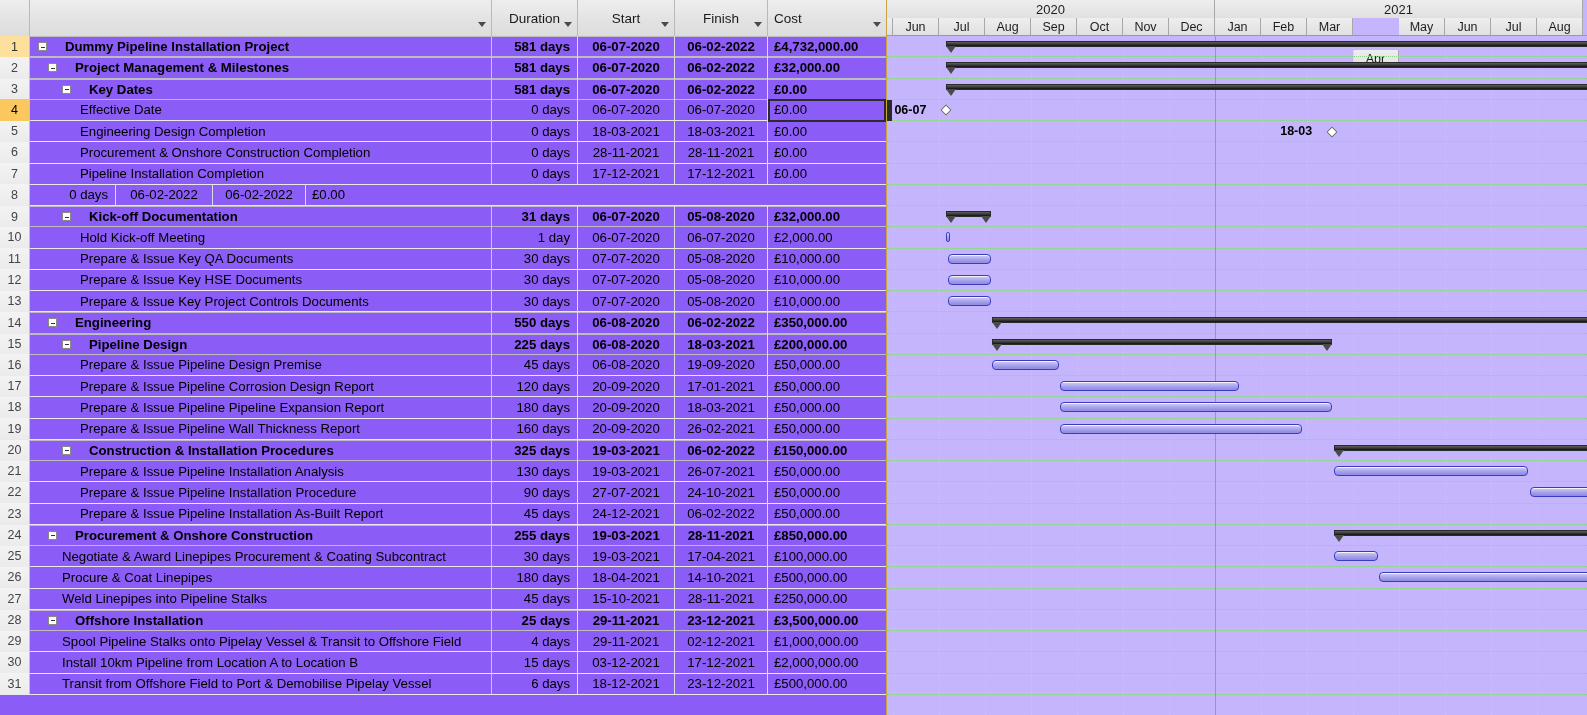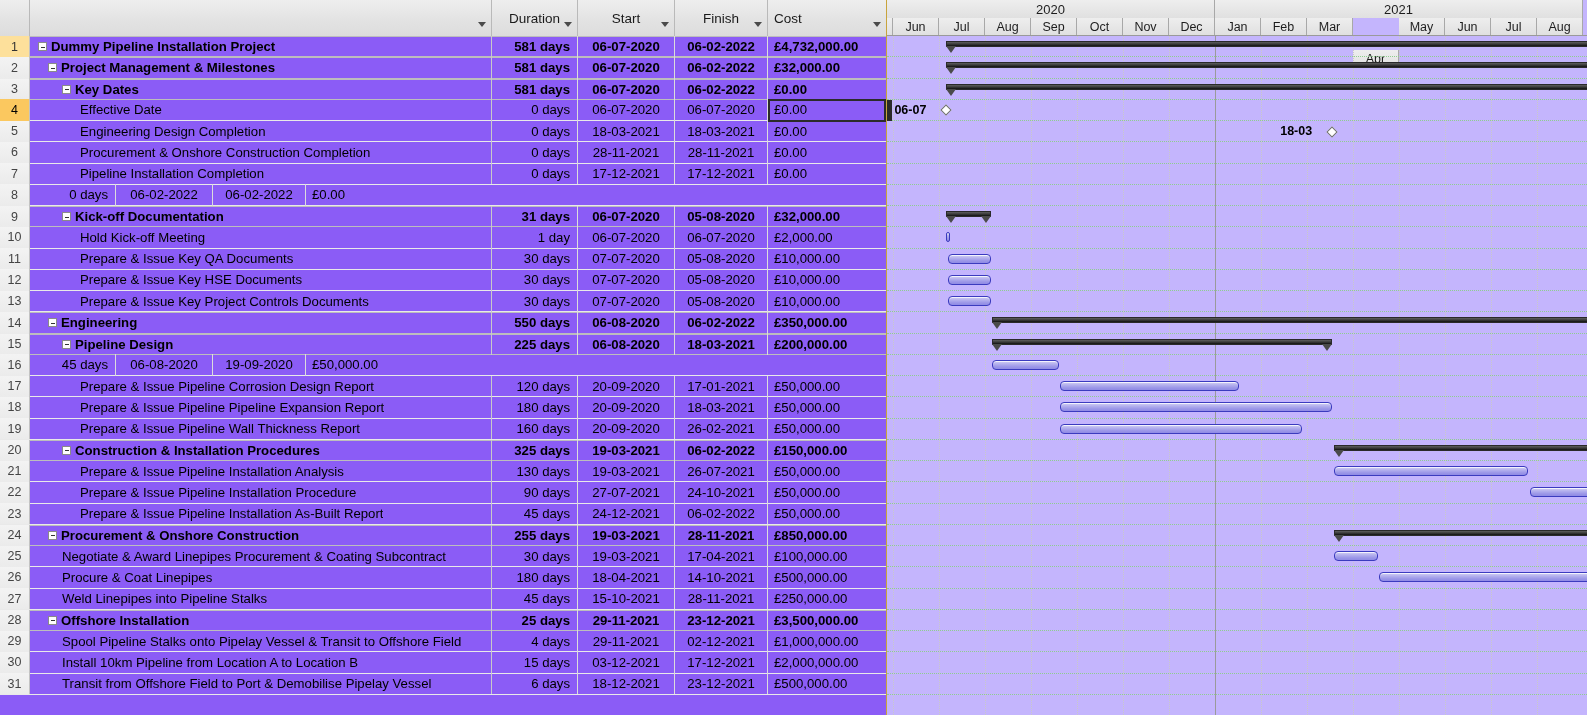--- a/index.html
+++ b/index.html
@@ -116,21 +116,21 @@
     margin-right: 4px;
     vertical-align: middle;
     flex: 0 0 auto;
   }
   .twisty:before {
     content: "";
     position: absolute;
     left: 1.5px; right: 1.5px; top: 3.5px;
     height: 1px; background: #333;
   }
-  .namewrap { display: flex; align-items: center; width: 100%; }
+  .namewrap { display: flex; align-items: center; width: 100%; gap: 14px; }
   .lbl { overflow: hidden; text-overflow: clip; white-space: nowrap; }
 
   .ind0 { padding-left: 4px; }
   .ind1 { padding-left: 14px; }
   .ind2 { padding-left: 28px; }
   .ind3 { padding-left: 46px; }
 
   .sel-cell-outline {
     position: absolute;
     border: 2px solid #2b2b2b;
@@ -446,20 +446,25 @@
               <span class="lbl">Pipeline Design</span>
             </div>
           </div>
           <div class="cell c-dur bold">225 days</div>
           <div class="cell c-start bold">06-08-2020</div>
           <div class="cell c-finish bold">18-03-2021</div>
           <div class="cell c-cost bold">£200,000.00</div>
         </div>
         <div class="row">
           <div class="cell c-rownum">16</div>
+          <div class="cell c-name">
+            <div class="namewrap ind3">
+              <span class="lbl">Prepare &amp; Issue Pipeline Design Premise</span>
+            </div>
+          </div>
           <div class="cell c-dur">45 days</div>
           <div class="cell c-start">06-08-2020</div>
           <div class="cell c-finish">19-09-2020</div>
           <div class="cell c-cost">£50,000.00</div>
         </div>
         <div class="row">
           <div class="cell c-rownum">17</div>
           <div class="cell c-name">
             <div class="namewrap ind3">
               <span class="lbl">Prepare &amp; Issue Pipeline Corrosion Design Report</span>

